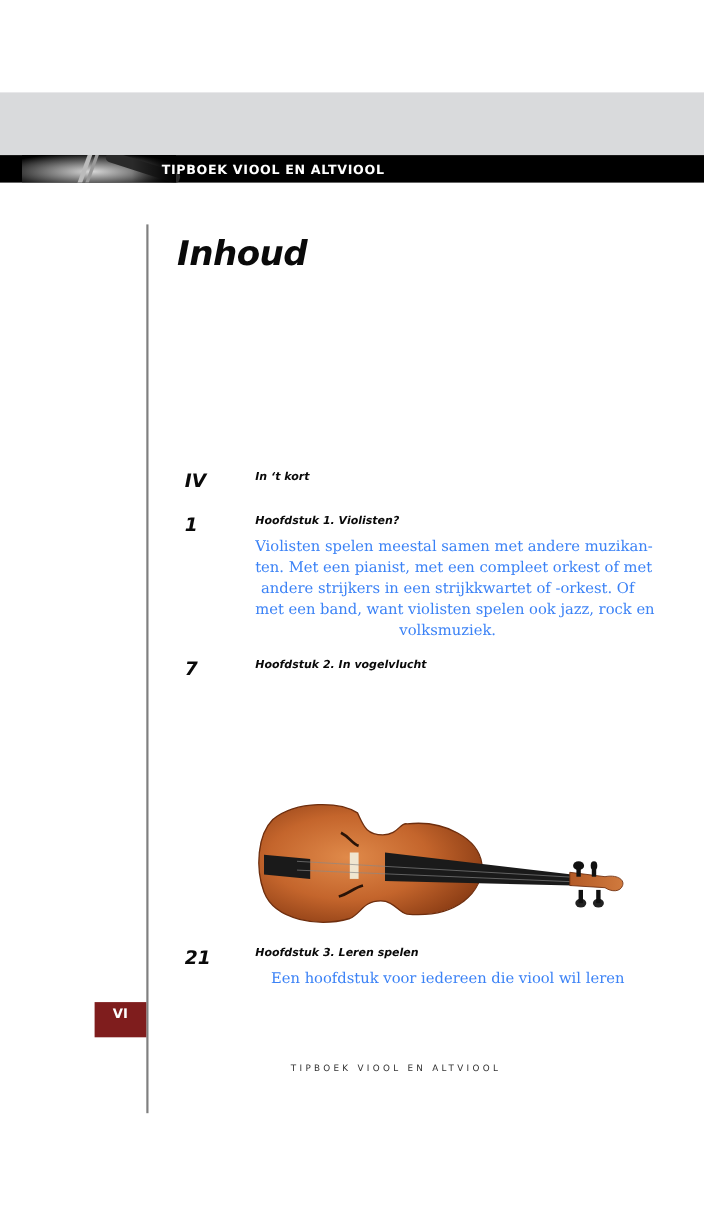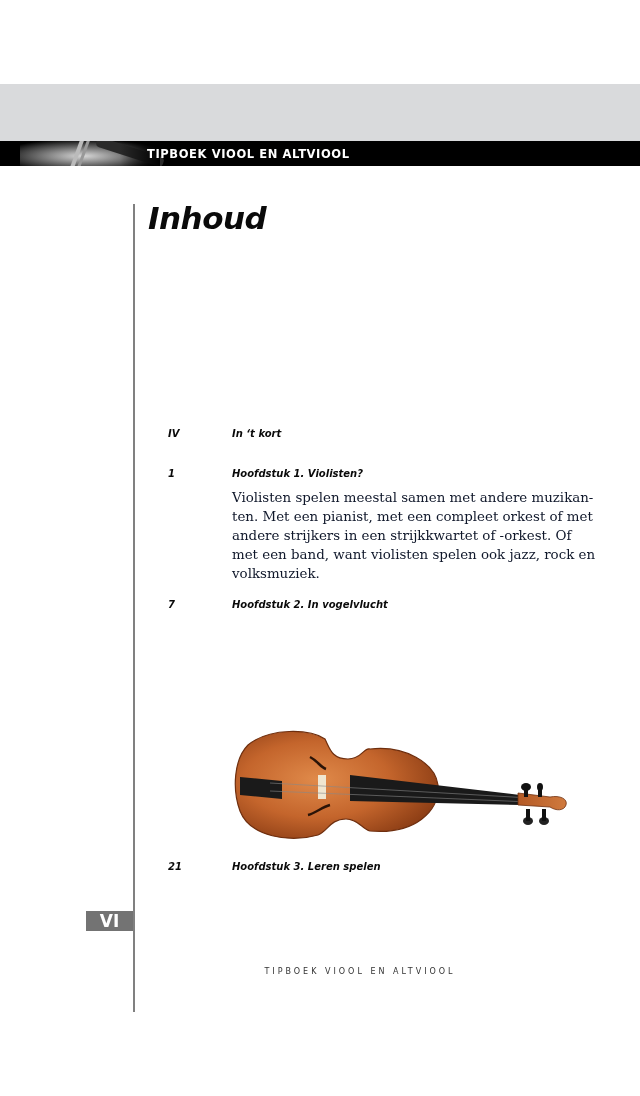--- a/index.html
+++ b/index.html
@@ -10,46 +10,46 @@
   .bar-violin { position:absolute; left:20px; top:0; width:140px; height:25px;
     background: radial-gradient(ellipse at 45% 60%, #d8d8d8 0%, #8a8a8a 30%, #3a3a3a 60%, #000 80%); }
   .bar-violin .scroll-line { position:absolute; left:55px; top:-2px; width:4px; height:30px; background:#bbb; transform:rotate(20deg); }
   .bar-violin .scroll-line2 { position:absolute; left:62px; top:-2px; width:3px; height:30px; background:#999; transform:rotate(20deg); }
   .bar-violin .neck { position:absolute; left:75px; top:6px; width:70px; height:10px; background:#2a2a2a; transform:rotate(18deg); border-radius:4px; }
   .bar-fade { position:absolute; left:120px; top:0; width:40px; height:25px; background:linear-gradient(90deg, rgba(0,0,0,0), #000); }
   .bar-title { position:absolute; left:147px; top:6px; color:#ffffff; font-family:"DejaVu Sans", sans-serif; font-weight:bold; font-size:11.5px; letter-spacing:0.6px; }
   .rule { position:absolute; left:133px; top:204px; width:1.5px; height:808px; background:#808080; }
   .page-title { position:absolute; left:148px; top:200px; font-family:"DejaVu Sans", sans-serif; font-weight:bold; font-style:italic; font-size:31px; color:#0a0a0a; letter-spacing:-0.5px; }
   .toc-entry { position:absolute; left:0; width:640px; }
-  .toc-num { position:absolute; left:168px; font-family:"DejaVu Sans", sans-serif; font-weight:bold; font-style:italic; font-size:10px; color:#0a0a0a; }
+  .toc-num { position:absolute; left:168px; font-family:"DejaVu Sans", sans-serif; font-weight:bold; font-style:italic; font-size:17px; color:#0a0a0a; }
   .toc-heading { position:absolute; left:232px; font-family:"DejaVu Sans", sans-serif; font-weight:bold; font-style:italic; font-size:10px; color:#0a0a0a; white-space:nowrap; }
-  .toc-desc { position:absolute; left:232px; width:350px; top:20px; font-family:"DejaVu Serif", serif; font-size:13.4px; line-height:19px; color:#0f172a; }
+  .toc-desc { position:absolute; left:232px; width:350px; top:20px; font-family:"DejaVu Serif", serif; font-size:13.4px; line-height:19px; color:#3b82f6;text-align:center; }
   .toc-desc span { display:block; white-space:nowrap; }
   .violin-img { position:absolute; left:230px; top:725px; width:340px; height:118px; }
-  .page-badge { position:absolute; left:86px; top:911px; width:47px; height:20px; background:#737373; color:#fff; font-family:"DejaVu Sans", sans-serif; font-weight:bold; font-size:17px; text-align:center; line-height:21px; }
+  .page-badge { position:absolute; left:86px; top:911px; width:47px; height:32px; background:#7f1d1d; color:#fff; font-family:"DejaVu Sans", sans-serif; font-weight:bold; font-size:12px; text-align:center; line-height:21px; }
   .footer-title { position:absolute; left:0; width:720px; top:967px; text-align:center; font-family:"DejaVu Sans", sans-serif; font-size:8px; letter-spacing:3px; color:#333; }
 </style>
 </head>
 <body>
 
 <div class="top-white"></div>
 <div class="grey-band"></div>
 <div class="black-bar">
   <div class="bar-violin">
     <div class="scroll-line"></div>
     <div class="scroll-line2"></div>
     <div class="neck"></div>
   </div>
   <div class="bar-fade"></div>
   <div class="bar-title">TIPBOEK VIOOL EN ALTVIOOL</div>
 </div>
 
 <div class="rule"></div>
 
-<h1 class="page-title" style="margin:0;">Inhoud</h1>
+<h1 class="page-title" style="margin:13px;">Inhoud</h1>
 
 <div class="toc-entry" style="top:428px;">
   <span class="toc-num">IV</span>
   <span class="toc-heading">In ‘t kort</span>
 </div>
 
 <div class="toc-entry" style="top:468px;">
   <span class="toc-num">1</span>
   <span class="toc-heading">Hoofdstuk 1. Violisten?</span>
   <div class="toc-desc">
@@ -104,18 +104,19 @@
   <ellipse cx="298" cy="96" rx="5" ry="4" fill="#222"></ellipse>
   <rect x="296" y="84" width="4" height="12" fill="#111"></rect>
   <ellipse cx="314" cy="96" rx="5" ry="4" fill="#222"></ellipse>
   <rect x="312" y="84" width="4" height="12" fill="#111"></rect>
 </svg>
 
 <div class="toc-entry" style="top:861px;">
   <span class="toc-num">21</span>
   <span class="toc-heading">Hoofdstuk 3. Leren spelen</span>
   <div class="toc-desc">
+    <span>Een hoofdstuk voor iedereen die viool wil leren</span>
   </div>
 </div>
 
 <div class="page-badge">VI</div>
 
 <div class="footer-title">TIPBOEK VIOOL EN ALTVIOOL</div>
 
 </body></html>

